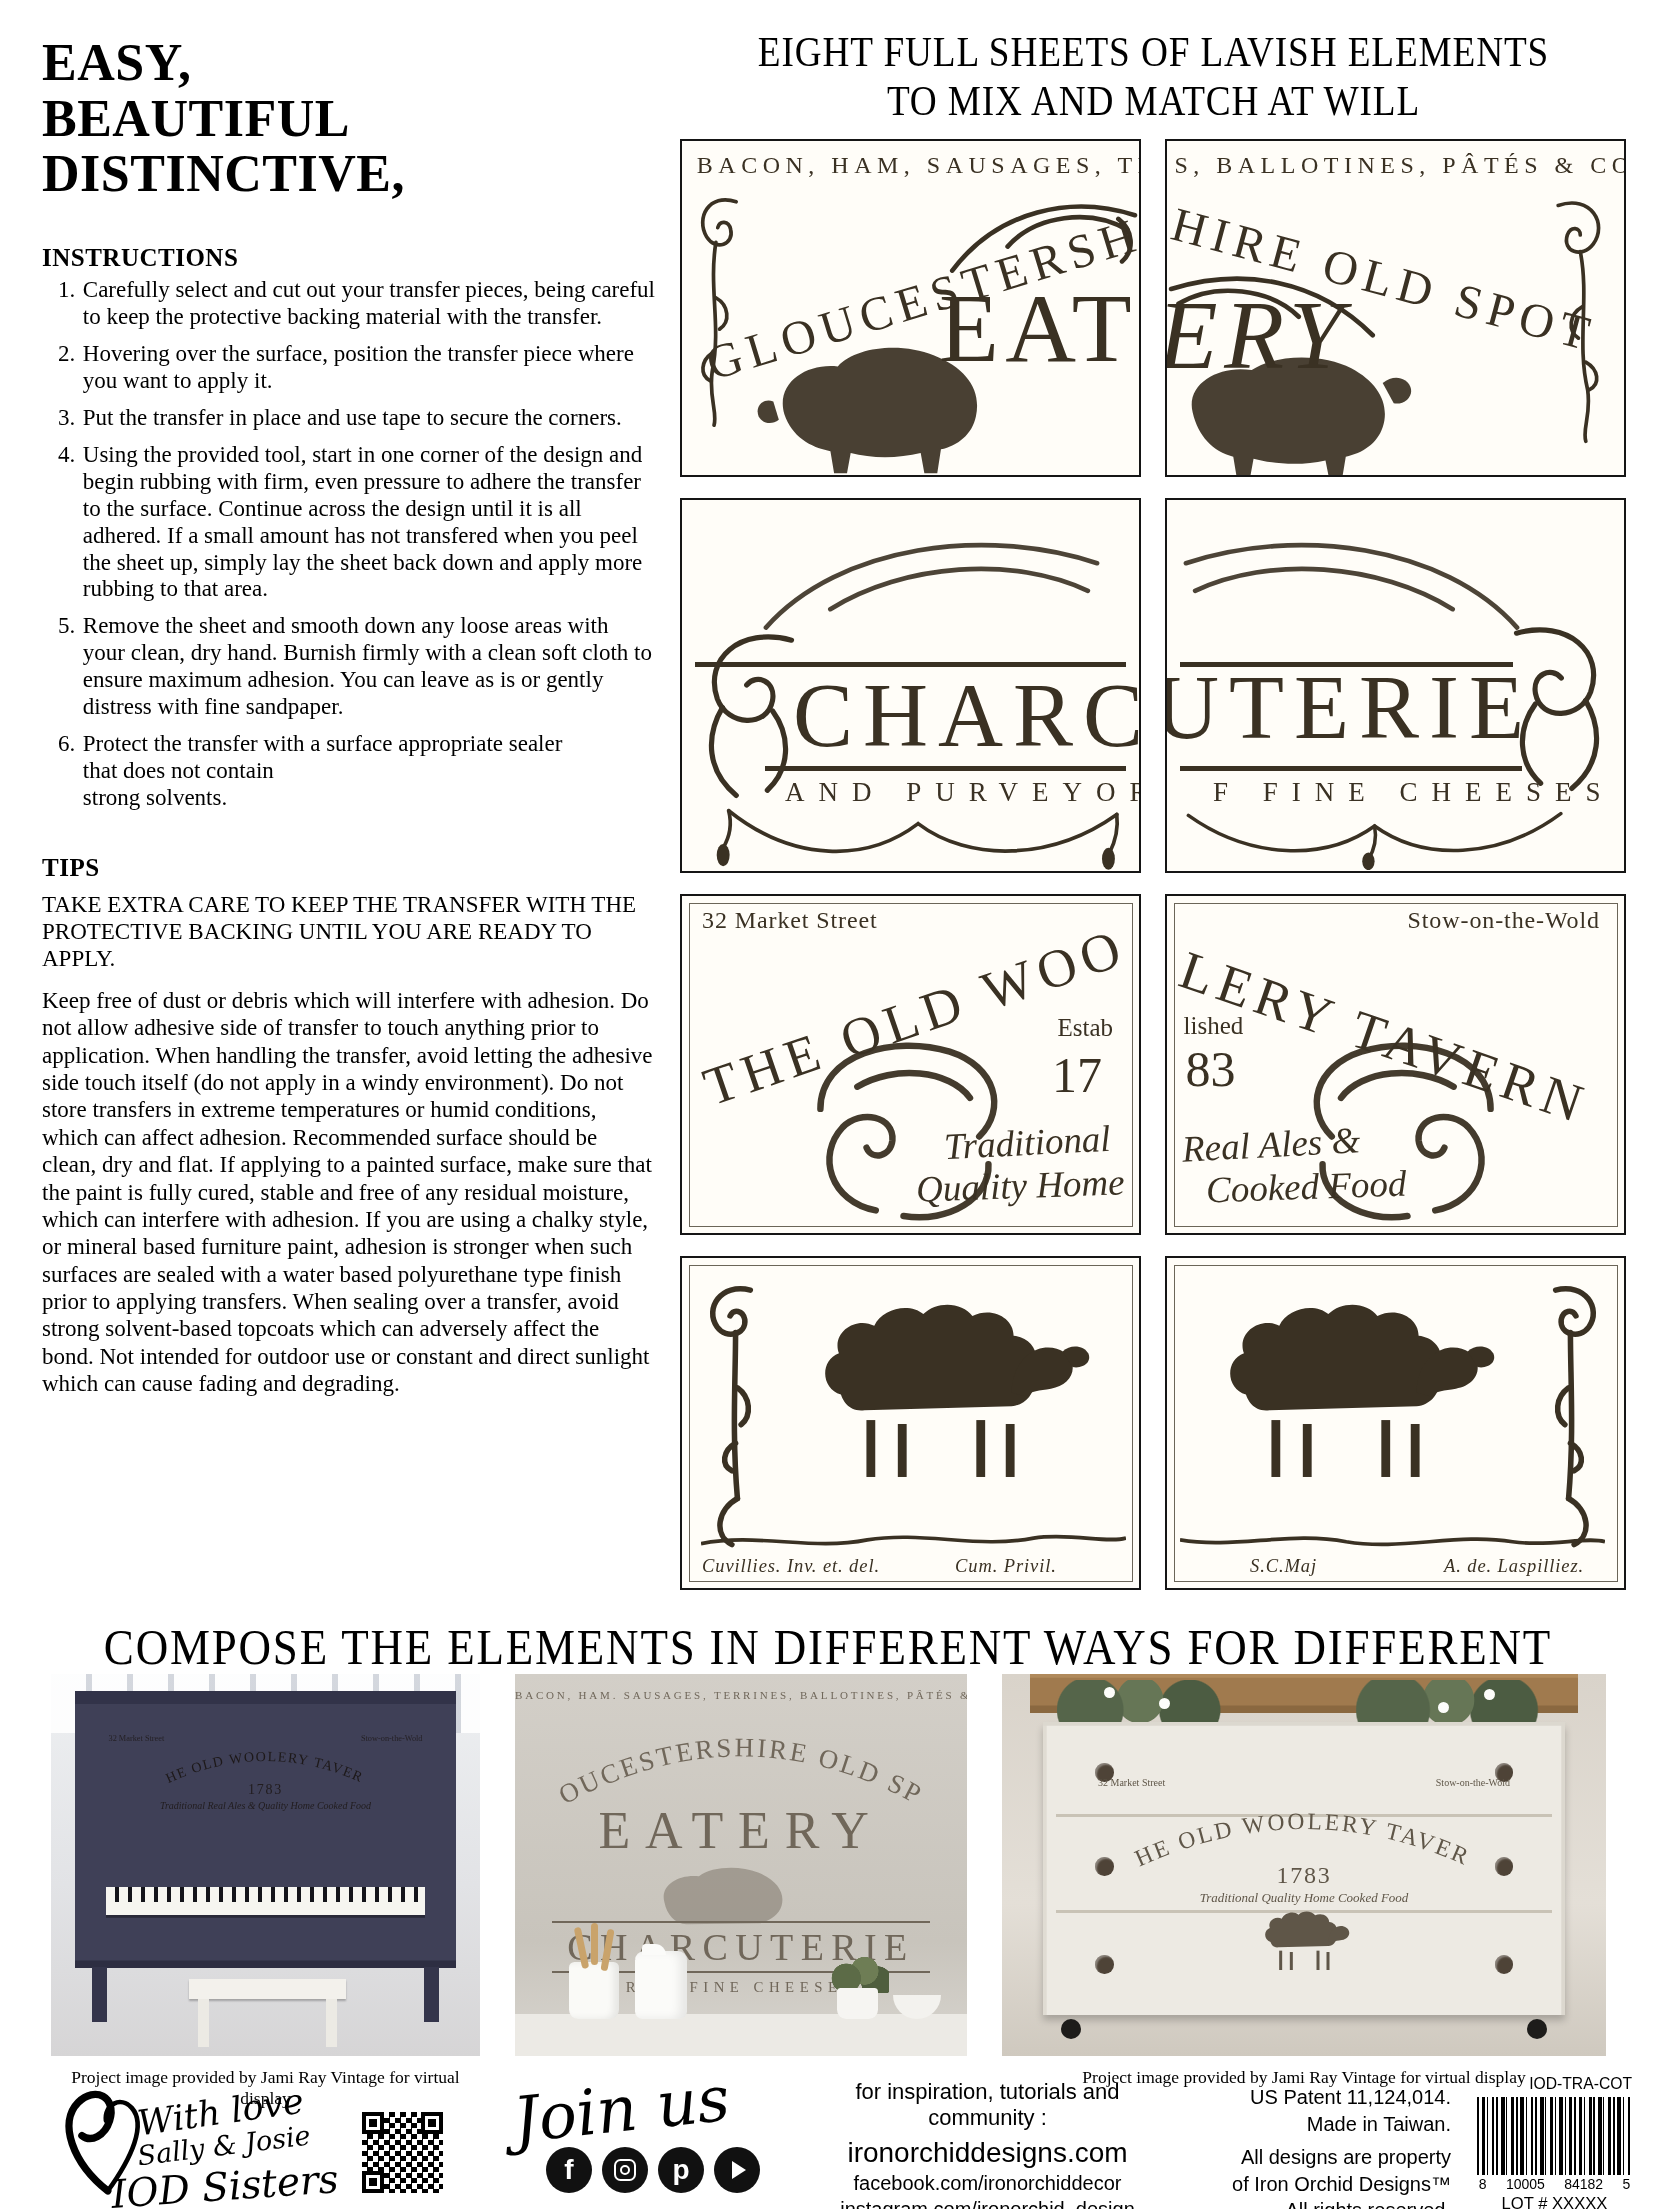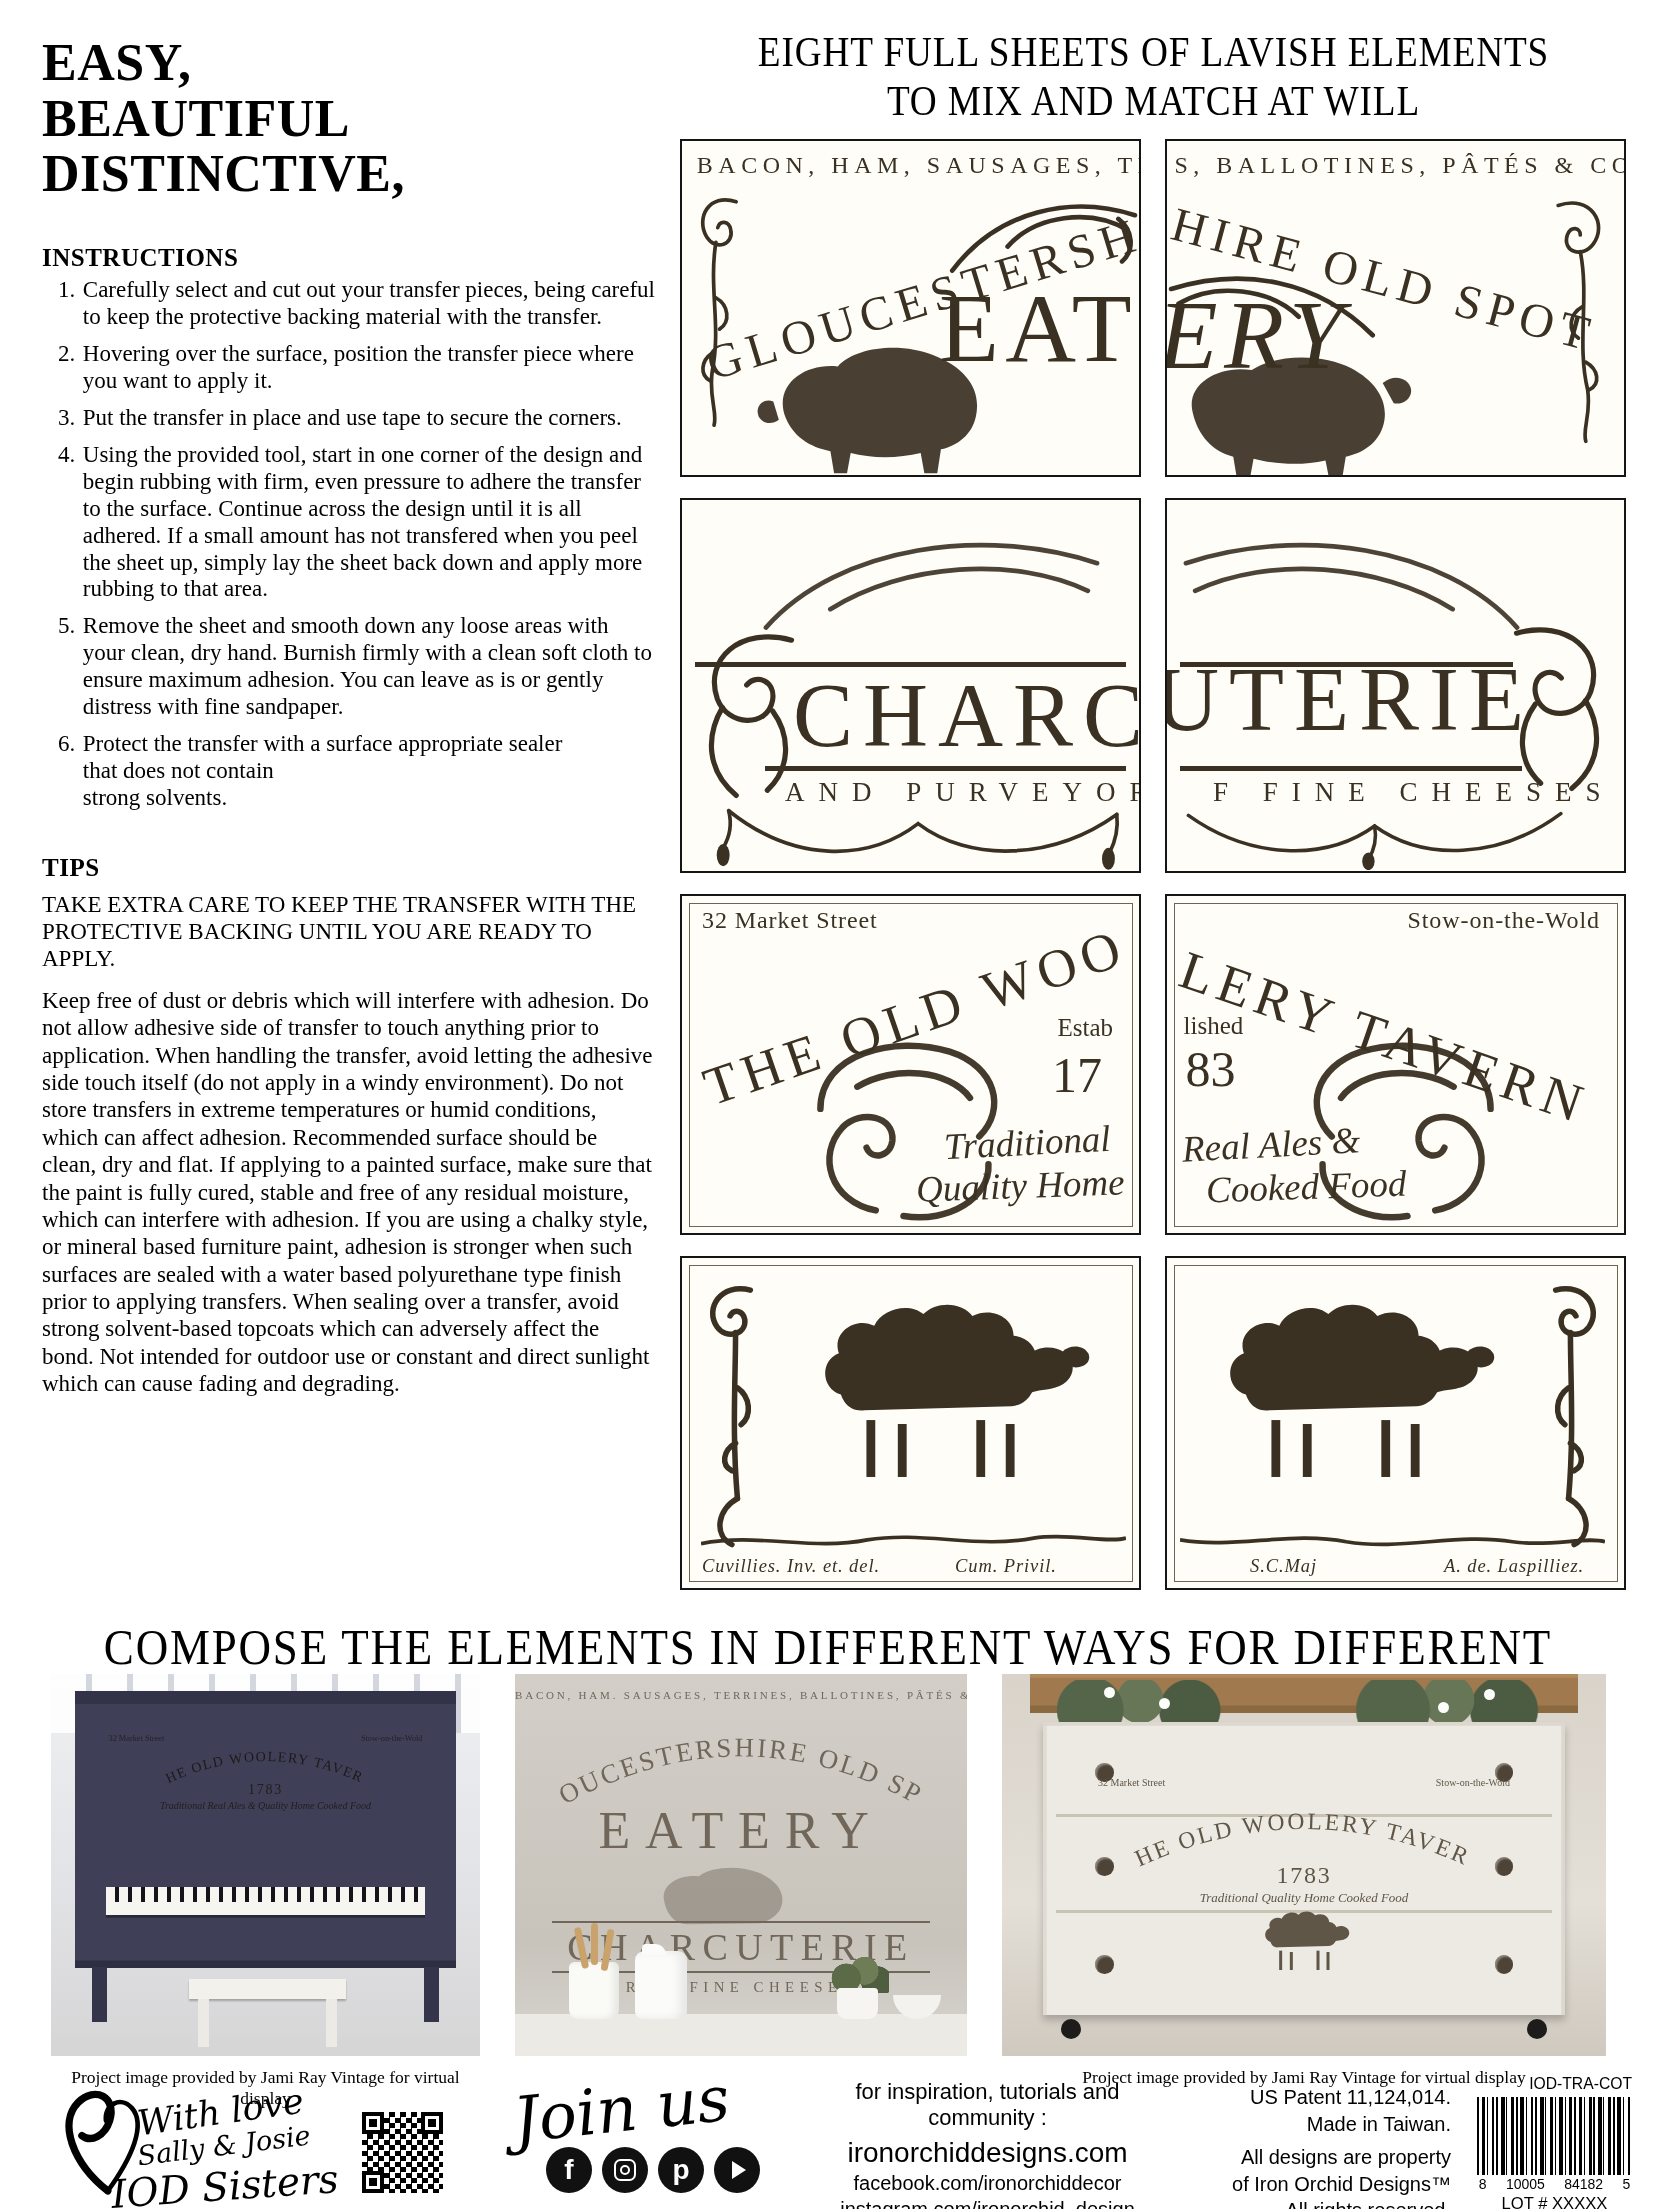--- a/index.html
+++ b/index.html
@@ -263,21 +263,21 @@
             <path d="M98,100 C120,130 118,168 92,192"></path>
           </g>
         </svg>
         <svg class="deco" style="left:9.2px;top:7.4px;width:351px;height:138px;opacity:.9;" viewBox="0 0 380 150">
           <g fill="none" stroke="#3a3123" stroke-width="5" stroke-linecap="round">
             <path d="M370,130 C290,40 130,20 10,60"></path>
             <path d="M300,110 C220,60 100,52 20,90"></path>
           </g>
         </svg>
         <div class="rule" style="top:162px;right:111px;"></div>
-        <div class="charc-big" style="left:-13px;top:148px;text-align:right;">UTERIE</div>
+        <div class="charc-big" style="left:-13px;top:156px;text-align:right;">UTERIE</div>
         <div class="rule" style="top:266px;right:102px;"></div>
         <div class="charc-sub" style="left:46px;top:277px;">F FINE CHEESES</div>
         <svg class="deco" style="left:9.2px;top:305px;width:406px;height:65px;" viewBox="0 0 460 70">
           <g fill="none" stroke="#3a3123" stroke-width="4" stroke-linecap="round">
             <path d="M14,10 C84,60 170,62 225,22 C280,62 366,60 436,8"></path>
             <path d="M225,22 C228,38 224,50 218,60"></path>
           </g>
           <ellipse cx="218" cy="62" rx="7" ry="10" fill="#3a3123"></ellipse>
         </svg>
       </div>

